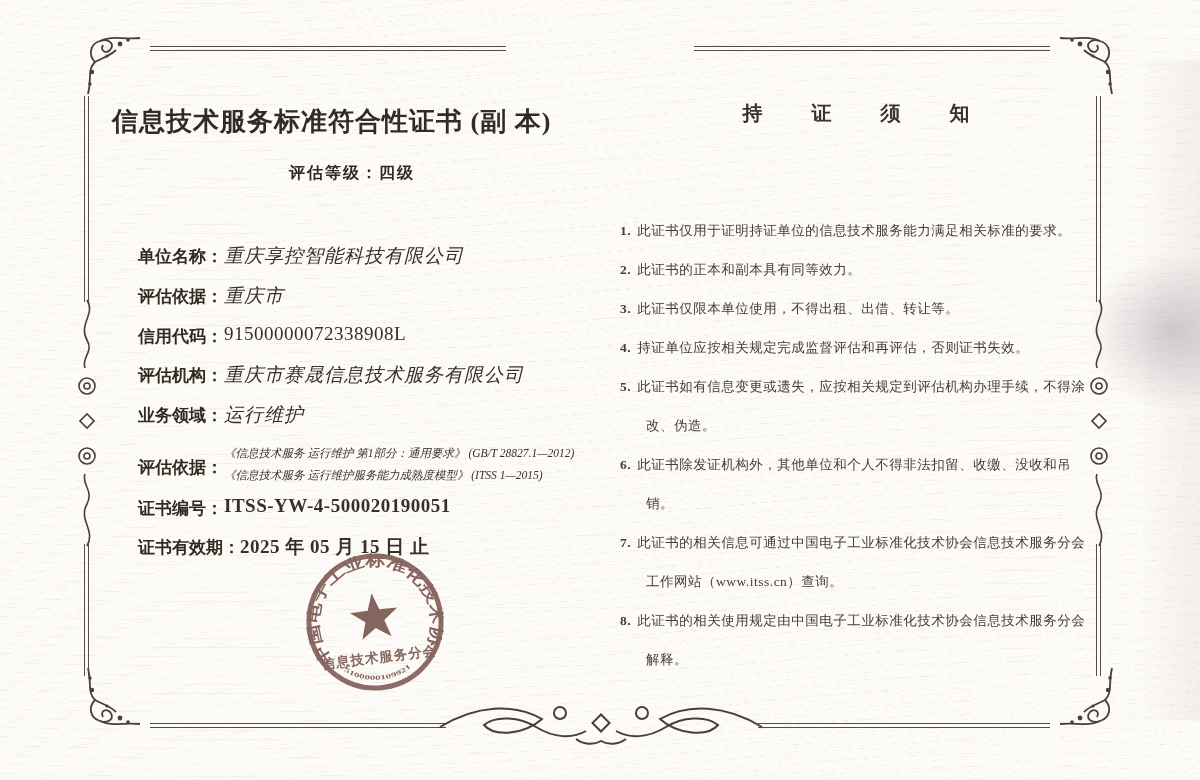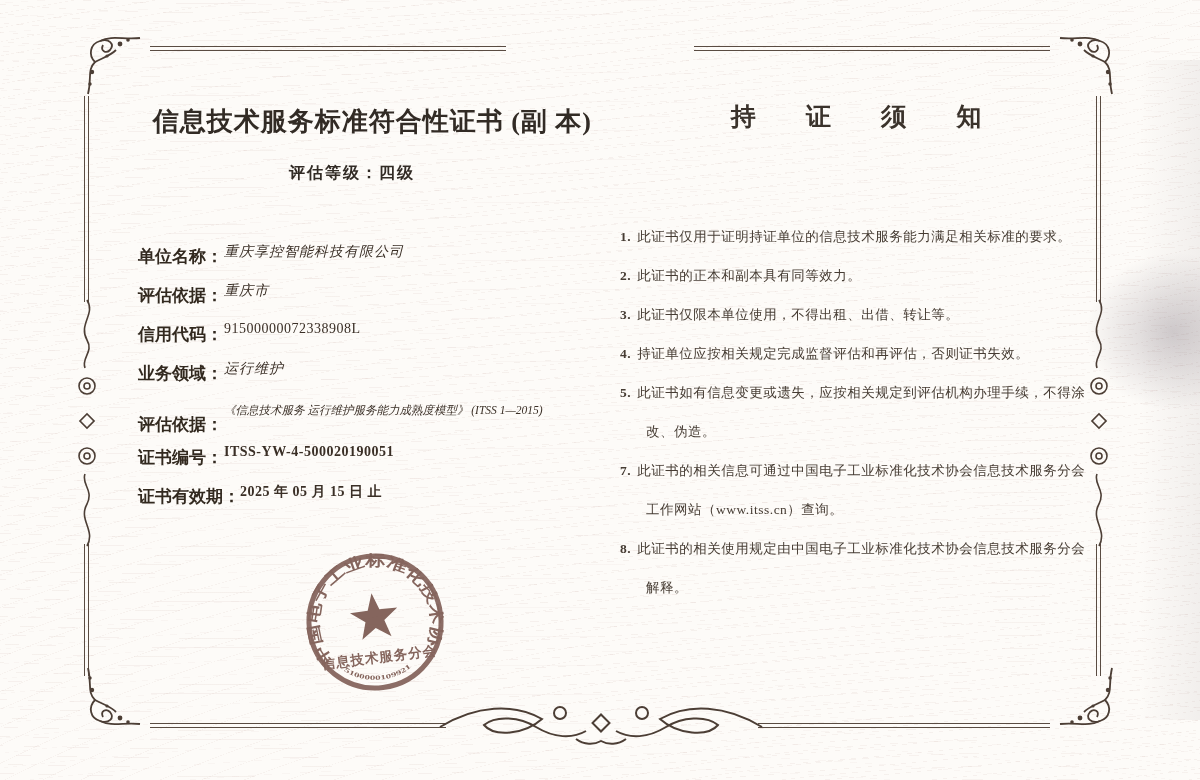--- a/index.html
+++ b/index.html
@@ -24,38 +24,38 @@
   .edge-flourish svg{width:100%;height:100%;}
   .bottom-flourish{position:absolute;width:330px;height:52px;color:#4c3e35;}
   .bottom-flourish svg{width:100%;height:100%;}
   
   .logo{position:absolute;top:12px;left:50%;transform:translateX(-50%);
     font-weight:700;font-size:46px;letter-spacing:7px;color:#2d2a28;
     background:transparent;padding:0 14px;white-space:nowrap;}
   .logo sup{font-size:16px;letter-spacing:0;vertical-align:26px;font-weight:400;}
   
   .left-col{position:absolute;left:112px;top:104px;width:480px;color:#322b25;}
-  .cert-title{font-size:26px;font-weight:700;text-align:right;letter-spacing:1px;white-space:nowrap;}
+  .cert-title{font-size:26px;font-weight:700;text-align:left;letter-spacing:1px;white-space:nowrap;}
   .grade-line{margin-top:24px;text-align:center;font-size:16px;font-weight:700;letter-spacing:2px;}
   .fields{position:absolute;left:138px;top:243px;width:470px;}
   .frow{display:flex;align-items:flex-start;margin-bottom:14px;min-height:23px;}
   .flabel{flex:0 0 86px;font-weight:700;font-size:17px;color:#32291f;white-space:nowrap;padding-top:2px;}
-  .fvalue{font-size:14px;color:#3a2f26;letter-spacing:1px;font-style:italic;}
+  .fvalue{font-size:19px;color:#3a2f26;letter-spacing:1px;font-style:italic;}
   .fvalue.plain{font-style:normal;letter-spacing:.5px;}
   .frow.basis .fvalue{font-size:11.5px;line-height:1.95;letter-spacing:0;}
   .frow.basis{margin-bottom:8px;}
   
   .issue-line{position:absolute;left:283px;top:642px;display:flex;gap:158px;
     font-size:15px;font-weight:700;color:#3d332a;letter-spacing:1px;z-index:1;}
   .seal{position:absolute;left:299px;top:546px;width:152px;height:152px;
     transform:rotate(-7deg);opacity:.92;z-index:2;}
   .seal svg{width:100%;height:100%;}
   
   .notice{position:absolute;left:620px;top:100px;width:472px;color:#463c33;}
-  .notice-heading{text-align:center;font-size:25px;font-weight:700;letter-spacing:22px;
+  .notice-heading{text-align:center;font-size:20px;font-weight:700;letter-spacing:22px;
     text-indent:22px;color:#3a322b;}
   .notice-items{margin-top:84px;}
   .notice-items p{margin:0;font-size:13.5px;line-height:39px;padding-left:26px;text-indent:-26px;
     letter-spacing:.5px;}
   .notice-items .num{font-weight:700;margin-right:6px;}
   
   .scan-shadow{position:absolute;right:0;top:228px;width:180px;height:230px;pointer-events:none;
     background:radial-gradient(ellipse 120px 110px at 85% 45%, rgba(110,98,110,.30), rgba(110,98,110,0) 72%);}
   .scan-shadow2{position:absolute;right:0;top:60px;width:60px;height:660px;pointer-events:none;
     background:linear-gradient(90deg, rgba(140,130,135,0), rgba(140,130,135,.10));}
@@ -172,26 +172,31 @@
     </div>
     <div class="frow">
       <span class="flabel"><span>评估依据</span><span>：</span></span>
       <span class="fvalue">重庆市</span>
     </div>
     <div class="frow">
       <span class="flabel"><span>信用代码</span><span>：</span></span>
       <span class="fvalue plain">91500000072338908L</span>
     </div>
     <div class="frow">
+      <span class="flabel"><span>评估机构</span><span>：</span></span>
+      <span class="fvalue">重庆市赛晟信息技术服务有限公司</span>
+    </div>
+    <div class="frow">
       <span class="flabel"><span>业务领域</span><span>：</span></span>
       <span class="fvalue">运行维护</span>
     </div>
     <div class="frow basis">
       <span class="flabel" style="padding-top:14px;"><span>评估依据</span><span>：</span></span>
       <span class="fvalue">
+        <div>《信息技术服务 运行维护 第1部分：通用要求》 (GB/T 28827.1—2012)</div>
         <div>《信息技术服务 运行维护服务能力成熟度模型》 (ITSS 1—2015)</div>
       </span>
     </div>
     <div class="frow">
       <span class="flabel"><span>证书编号</span><span>：</span></span>
       <span class="fvalue plain" style="font-weight:700;">ITSS-YW-4-500020190051</span>
     </div>
     <div class="frow">
       <span class="flabel"><span>证书有效期</span><span>：</span></span>
       <span class="fvalue plain" style="font-weight:700;">2025 年  05  月 15  日 止</span>
@@ -218,20 +223,21 @@
   </div>
 
   <div class="notice">
     <div class="notice-heading">持 证 须 知</div>
     <div class="notice-items">
       <p><span class="num">1.</span><span>此证书仅用于证明持证单位的信息技术服务能力满足相关标准的要求。</span></p>
       <p><span class="num">2.</span><span>此证书的正本和副本具有同等效力。</span></p>
       <p><span class="num">3.</span><span>此证书仅限本单位使用，不得出租、出借、转让等。</span></p>
       <p><span class="num">4.</span><span>持证单位应按相关规定完成监督评估和再评估，否则证书失效。</span></p>
       <p><span class="num">5.</span><span>此证书如有信息变更或遗失，应按相关规定到评估机构办理手续，不得涂改、伪造。</span></p>
+      <p><span class="num">6.</span><span>此证书除发证机构外，其他单位和个人不得非法扣留、收缴、没收和吊销。</span></p>
       <p><span class="num">7.</span><span>此证书的相关信息可通过中国电子工业标准化技术协会信息技术服务分会工作网站（www.itss.cn）查询。</span></p>
       <p><span class="num">8.</span><span>此证书的相关使用规定由中国电子工业标准化技术协会信息技术服务分会解释。</span></p>
     </div>
   </div>
 
   <div class="scan-shadow"></div>
   <div class="scan-shadow2"></div>
 </div>
 
 </body></html>

